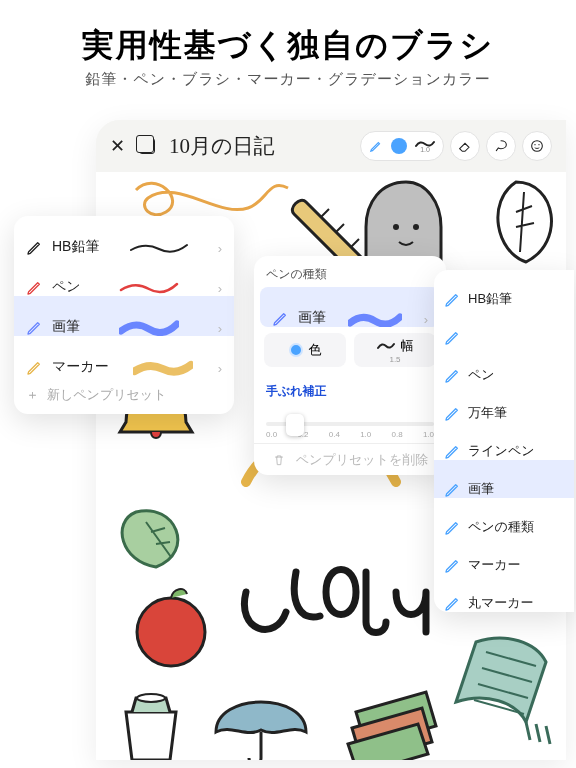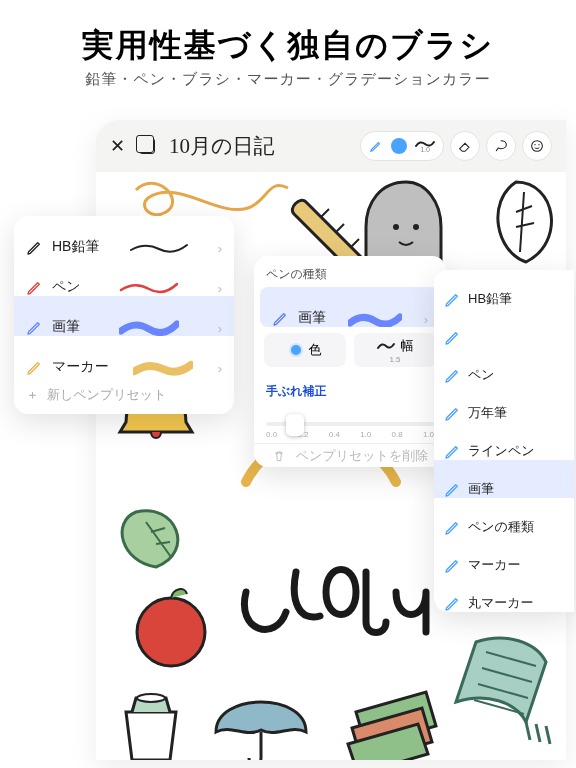--- a/index.html
+++ b/index.html
@@ -35,21 +35,21 @@
 .panel-1 { top: 216px; left: 14px; width: 220px; }
 .panel-2 { top: 256px; left: 254px; width: 192px; }
 .panel-2 .section-title { font-size: 12px; color: #555; padding: 10px 12px 4px; }
 .halves { display: flex; gap: 8px; padding: 6px 10px; }
 .half-box { flex: 1; height: 34px; border-radius: 8px; background: #f5f5f7; display: flex; align-items: center; justify-content: center; gap: 6px; font-size: 13px; }
 .color-dot { width: 14px; height: 14px; border-radius: 50%; background: #4aa3ff; border: 2px solid #cfe4ff; }
 .slider-box { padding: 8px 12px 4px; }
 .slider-track { height: 4px; background: #eee; border-radius: 2px; position: relative; margin: 10px 0 4px; }
 .slider-thumb { position: absolute; left: 12%; top: -8px; width: 18px; height: 22px; background: #fff; border-radius: 5px; box-shadow: 0 1px 4px rgba(0,0,0,0.25); }
 .slider-ticks { display: flex; justify-content: space-between; font-size: 8px; color: #aaa; }
-.delete-row { height: 24px; display: flex; align-items: center; justify-content: center; gap: 10px; color: #bbb; font-size: 13px; border-top: 1px solid #eee; }
+.delete-row { height: 32px; display: flex; align-items: center; justify-content: center; gap: 10px; color: #bbb; font-size: 13px; border-top: 1px solid #eee; }
 
 .panel-3 { top: 270px; left: 434px; width: 140px; border-radius: 14px 0 0 14px; }
 .panel-3 .panel-row { padding: 0 10px; height: 38px; gap: 8px; }
 .panel-3 .panel-row .label { font-size: 13px; }
 
 svg.pencil path { stroke-linecap: round; stroke-linejoin: round; }
 
 .bg-doodles { position: absolute; inset: 0; pointer-events: none; }
 </style>
 </head>

